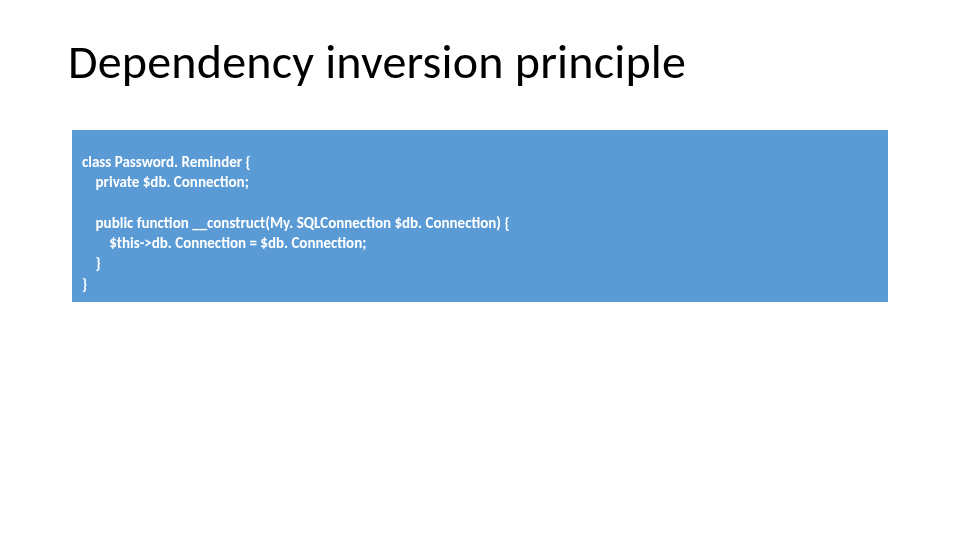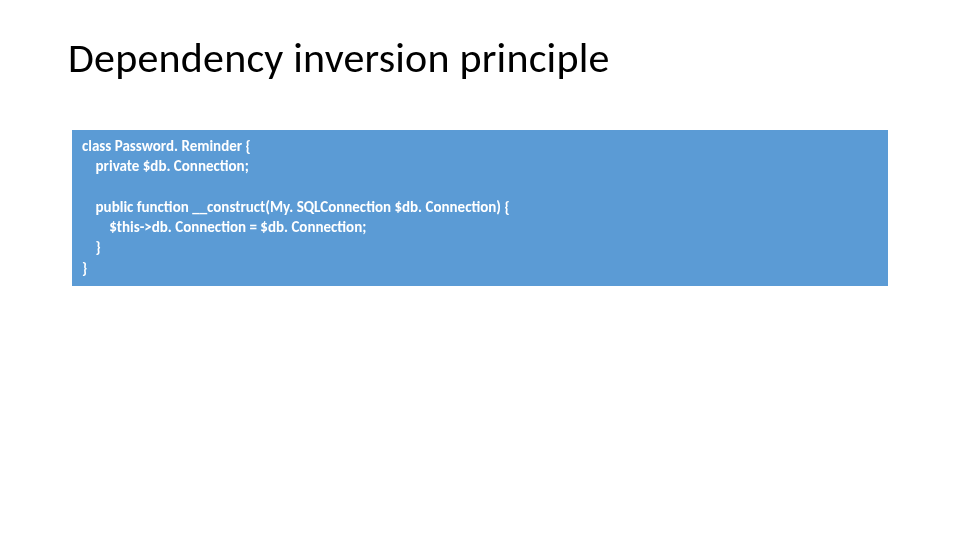--- a/index.html
+++ b/index.html
@@ -14,37 +14,37 @@
   .slide {
     position: relative;
     width: 960px;
     height: 540px;
     box-sizing: border-box;
   }
   .title {
     position: absolute;
     top: 32px;
     left: 68px;
-    font-size: 42px;
+    font-size: 48px;
     font-weight: 400;
     color: #000000;
     letter-spacing: 0.2px;
   }
   .code-box {
     position: absolute;
     top: 130px;
     left: 72px;
     width: 816px;
     background: #5b9bd5;
     color: #ffffff;
     font-family: Calibri, "Segoe UI", Arial, sans-serif;
     font-size: 15px;
     font-weight: 700;
     line-height: 1.35;
-    padding: 6px 10px 8px 10px;
+    padding: 22px 10px 8px 10px;
     box-sizing: border-box;
     white-space: pre;
   }
 </style>
 </head>
 <body>
 
 <div class="slide">
   <div class="title">Dependency inversion principle</div>
 

